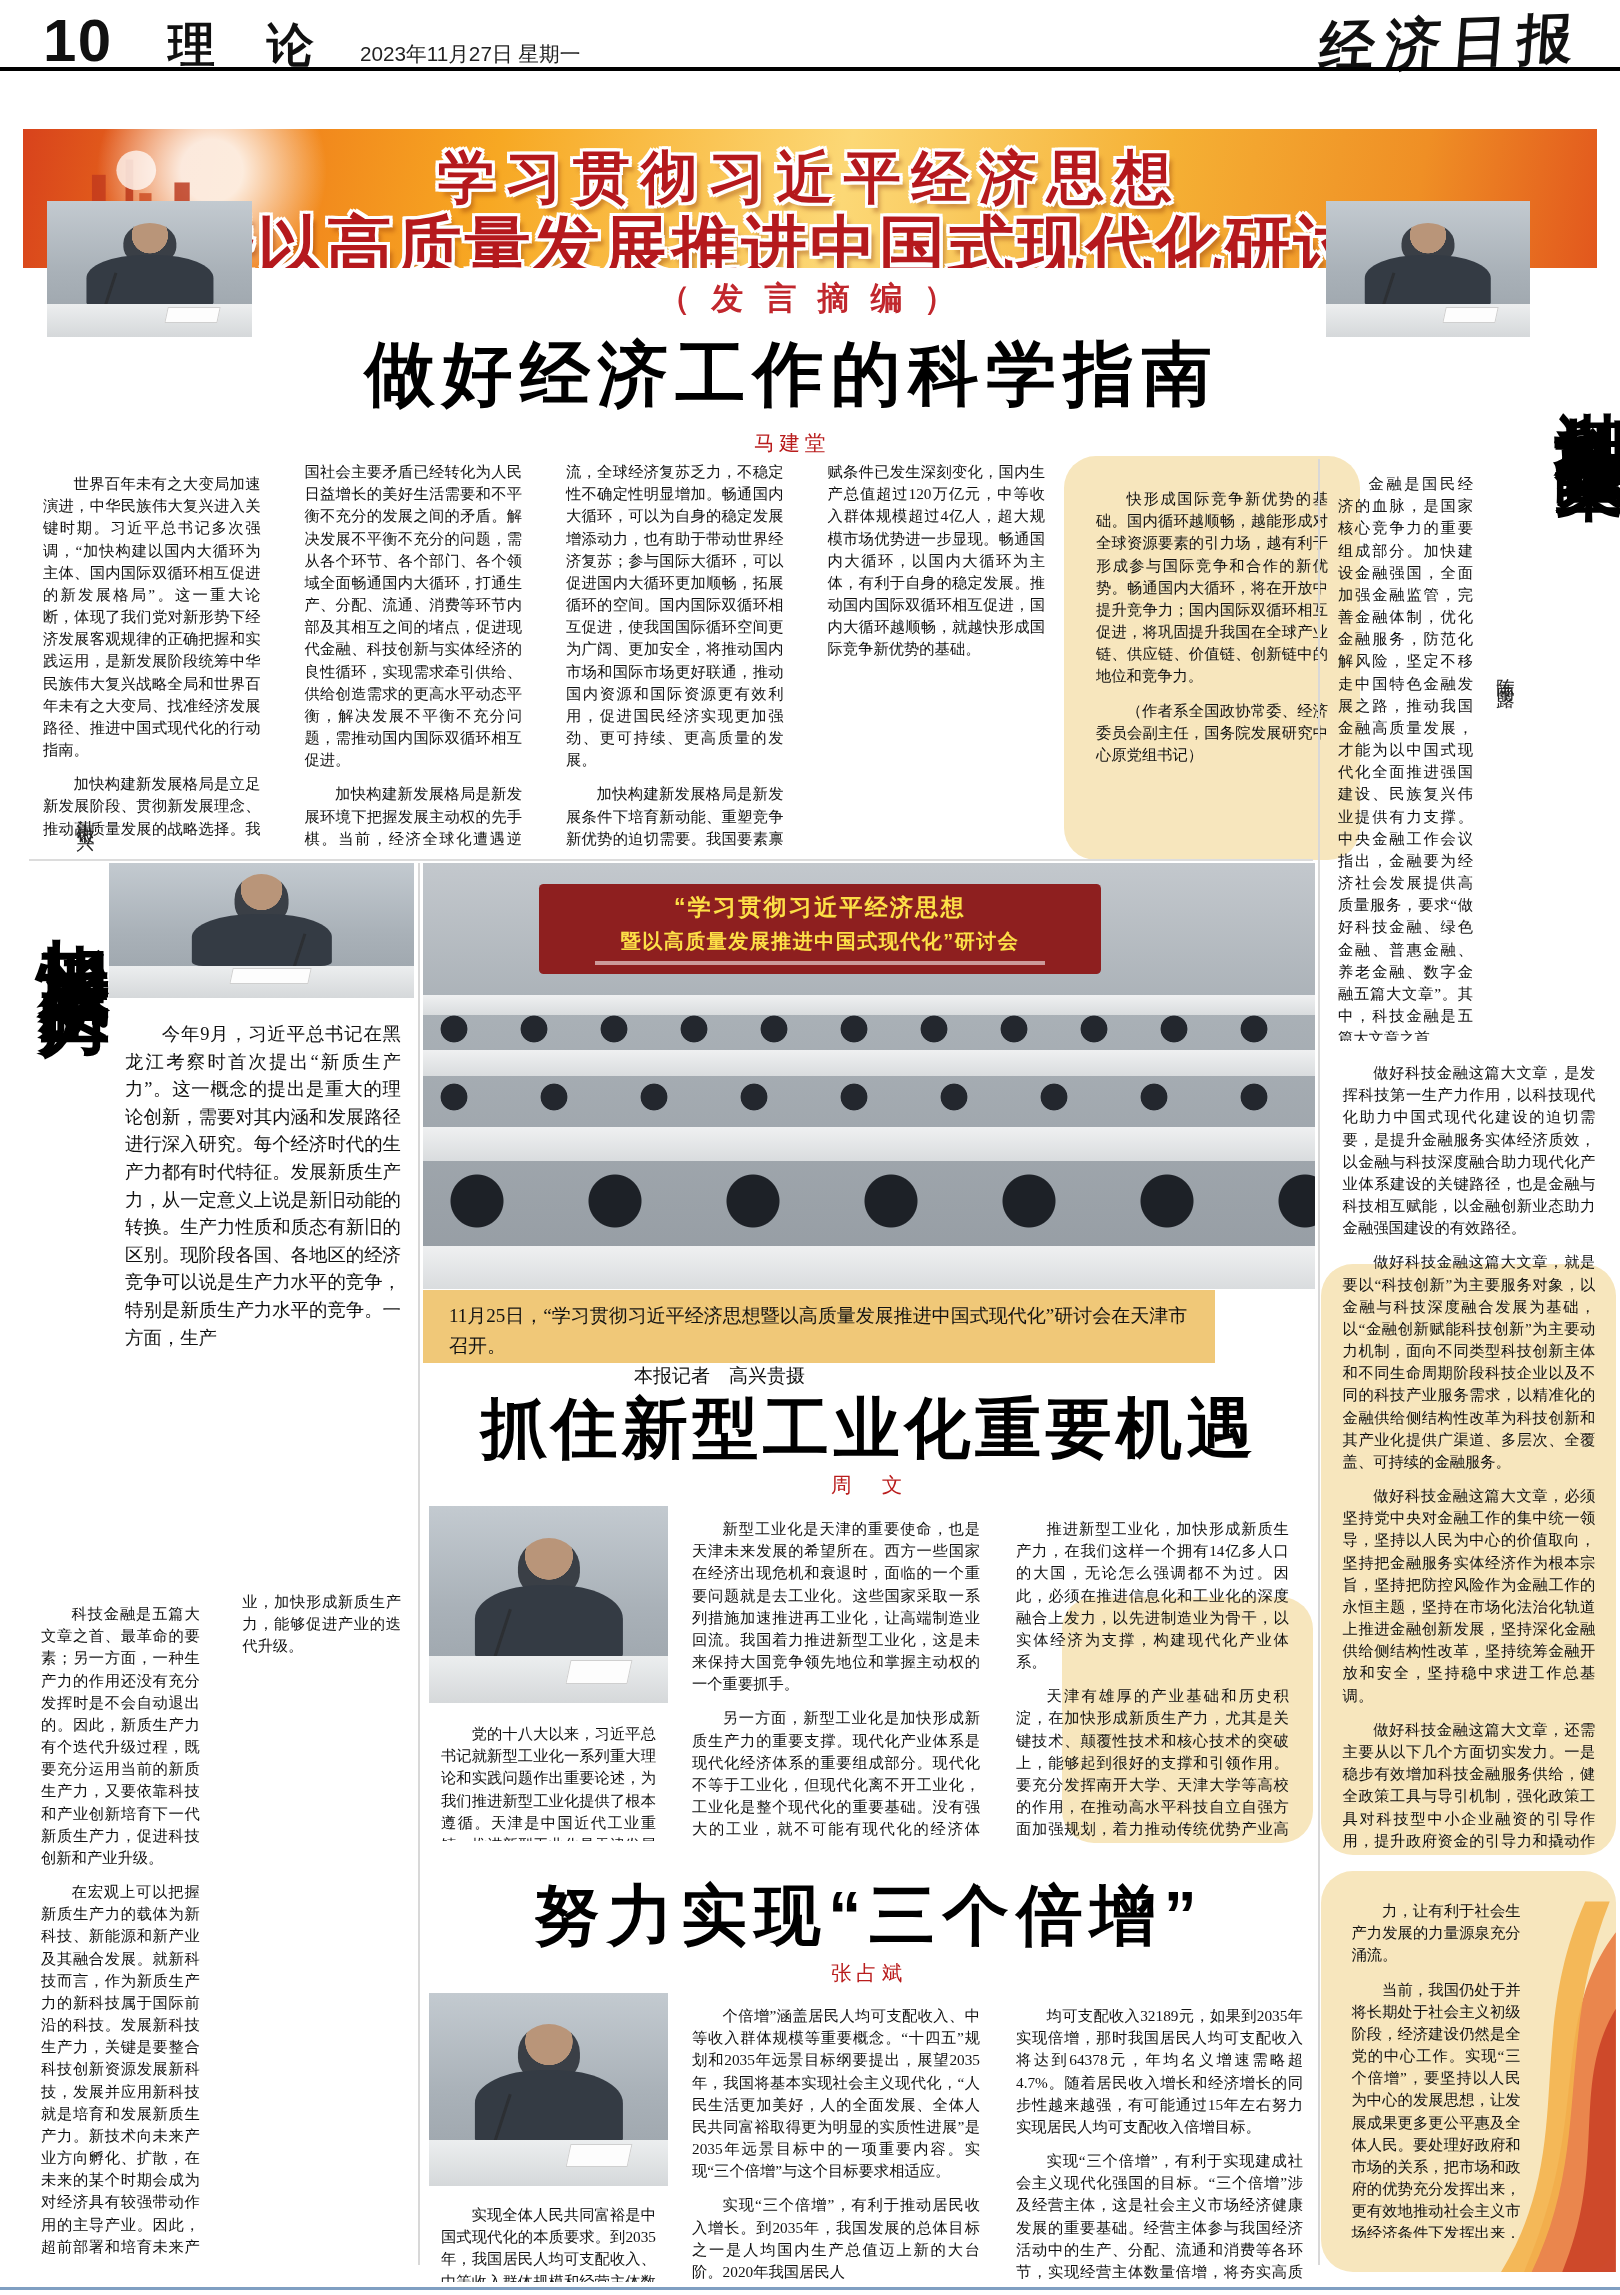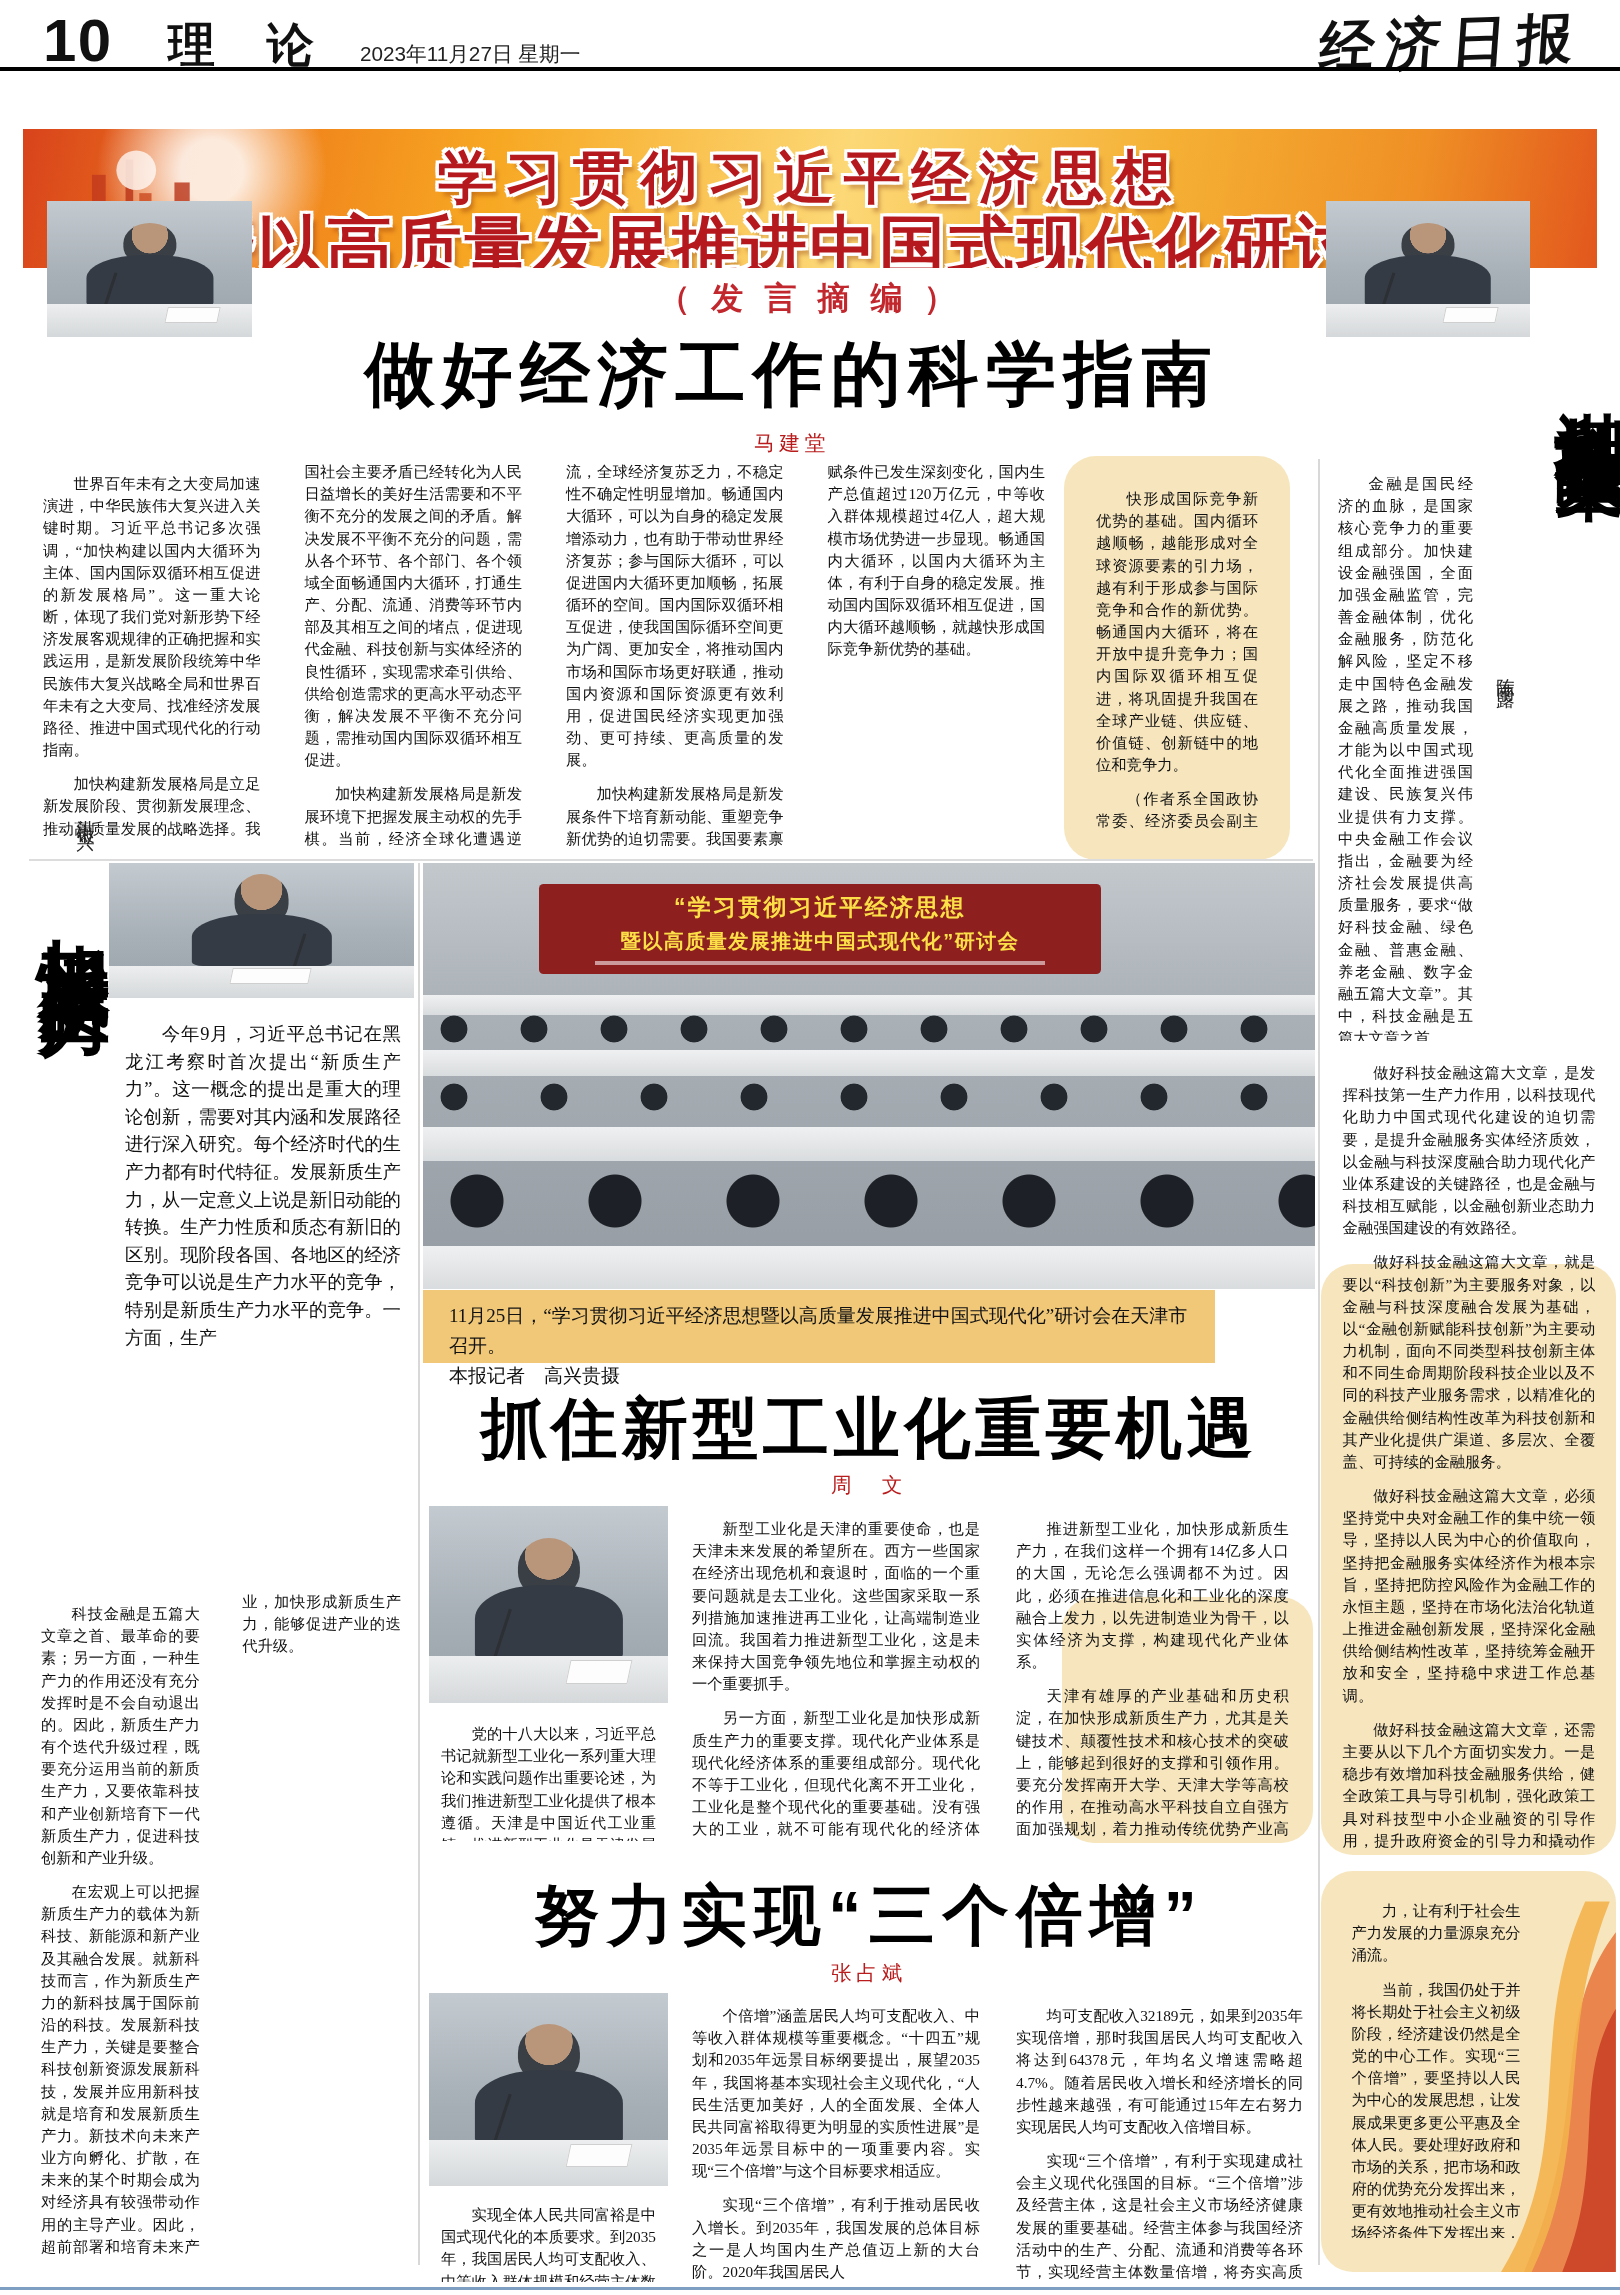--- a/index.html
+++ b/index.html
@@ -45,21 +45,21 @@
   .photo .card{position:absolute;left:58%;bottom:10%;width:26%;height:12%;background:#fdfdfd;border:0.8px solid #cfcfcf;transform:skewX(-12deg);}
   .photo .mic{position:absolute;left:30%;bottom:22%;width:3.1px;height:26%;background:#2c2f33;transform:rotate(18deg);}
   .conf{background:linear-gradient(180deg,#c3c8cd 0%,#aab1b7 34%,#949ba2 100%);}
   .conf-banner{position:absolute;left:13%;top:5%;width:63%;padding:7.7px 0 9.2px;background:#8e1f1f;border-radius:4.6px;
       color:#fde047;text-align:center;font-family:"Liberation Sans",sans-serif;font-weight:bold;}
   .conf-row{position:absolute;left:0;width:100%;background-repeat:repeat-x;}
   .heads{background-image:radial-gradient(circle at 31px 17px,#23272e 0 13px,rgba(0,0,0,0) 13.8px);background-size:80px 35px;height:35px;}
   .tstrip{background:linear-gradient(#eff0f1,#d9dcde);}
   
   .caption{background:#f0c878;font-size:19px;line-height:1.6;padding:10.7px 26px 7.7px;}
-  .caption .credit{text-align:left;padding-right:199px;}
+  .caption .credit{text-align:center;padding-right:199px;}
   
   .blue-rule{background:#7f9fc2;height:3.1px;}
 </style>
 </head>
 <body>
 
 <div id="page" data-name="newspaper-page">
 
   <div class="abs mast-no" style="left:43px;top:6.1px;" data-name="page-number">10</div>
   <div class="abs mast-sec" style="left:168px;top:13.8px;" data-name="section-title">理 论</div>
@@ -102,21 +102,21 @@
   <div class="abs h-main" style="left:283px;top:328px;width:1018px;font-size:70px;letter-spacing:7.7px;" data-name="article1-headline">做好经济工作的科学指南</div>
   <div class="abs byline" style="left:283px;top:429px;width:1018px;" data-name="article1-byline">马建堂</div>
 
   <div class="abs body-txt" style="left:31px;top:461px;width:1026px;height:395px;column-count:4;column-gap:20px;column-fill:auto;" data-name="article1-body-columns">
       <p data-name="body-paragraph">世界百年未有之大变局加速演进，中华民族伟大复兴进入关键时期。习近平总书记多次强调，“加快构建以国内大循环为主体、国内国际双循环相互促进的新发展格局”。这一重大论断，体现了我们党对新形势下经济发展客观规律的正确把握和实践运用，是新发展阶段统筹中华民族伟大复兴战略全局和世界百年未有之大变局、找准经济发展路径、推进中国式现代化的行动指南。</p>
       <p data-name="body-paragraph">加快构建新发展格局是立足新发展阶段、贯彻新发展理念、推动高质量发展的战略选择。我国社会主要矛盾已经转化为人民日益增长的美好生活需要和不平衡不充分的发展之间的矛盾。解决发展不平衡不充分的问题，需从各个环节、各个部门、各个领域全面畅通国内大循环，打通生产、分配、流通、消费等环节内部及其相互之间的堵点，促进现代金融、科技创新与实体经济的良性循环，实现需求牵引供给、供给创造需求的更高水平动态平衡，解决发展不平衡不充分问题，需推动国内国际双循环相互促进。</p>
       <p data-name="body-paragraph">加快构建新发展格局是新发展环境下把握发展主动权的先手棋。当前，经济全球化遭遇逆流，全球经济复苏乏力，不稳定性不确定性明显增加。畅通国内大循环，可以为自身的稳定发展增添动力，也有助于带动世界经济复苏；参与国际大循环，可以促进国内大循环更加顺畅，拓展循环的空间。国内国际双循环相互促进，使我国国际循环空间更为广阔、更加安全，将推动国内市场和国际市场更好联通，推动国内资源和国际资源更有效利用，促进国民经济实现更加强劲、更可持续、更高质量的发展。</p>
       <p data-name="body-paragraph">加快构建新发展格局是新发展条件下培育新动能、重塑竞争新优势的迫切需要。我国要素禀赋条件已发生深刻变化，国内生产总值超过120万亿元，中等收入群体规模超过4亿人，超大规模市场优势进一步显现。畅通国内大循环，以国内大循环为主体，有利于自身的稳定发展。推动国内国际双循环相互促进，国内大循环越顺畅，就越快形成国际竞争新优势的基础。</p>
     </div>
 
-  <div class="abs cream" style="left:1064px;top:456px;width:226px;height:404px;" data-name="article1-tail-box">
+  <div class="abs cream" style="left:1064px;top:456px;width:296px;height:404px;" data-name="article1-tail-box">
     <div class="body-txt" style="padding:20px 20px 0;height:360px;">
       <p data-name="article1-tail-text">快形成国际竞争新优势的基础。国内循环越顺畅，越能形成对全球资源要素的引力场，越有利于形成参与国际竞争和合作的新优势。畅通国内大循环，将在开放中提升竞争力；国内国际双循环相互促进，将巩固提升我国在全球产业链、供应链、价值链、创新链中的地位和竞争力。</p>
       <p class="attr" data-name="article1-attribution">（作者系全国政协常委、经济委员会副主任，国务院发展研究中心原党组书记）</p>
     </div>
   </div>
 
   <div class="abs vhead" style="left:1543px;top:356px;height:689px;font-size:70px;letter-spacing:4.6px;" data-name="article-right-vertical-headline">谋划科技金融大文章</div>
   <div class="abs vby" style="left:1493px;top:664px;height:92px;" data-name="article-right-byline">陈雨露</div>
 
   <div class="abs body-txt" style="left:1326px;top:461px;width:159px;height:580px;" data-name="article-right-col1">

